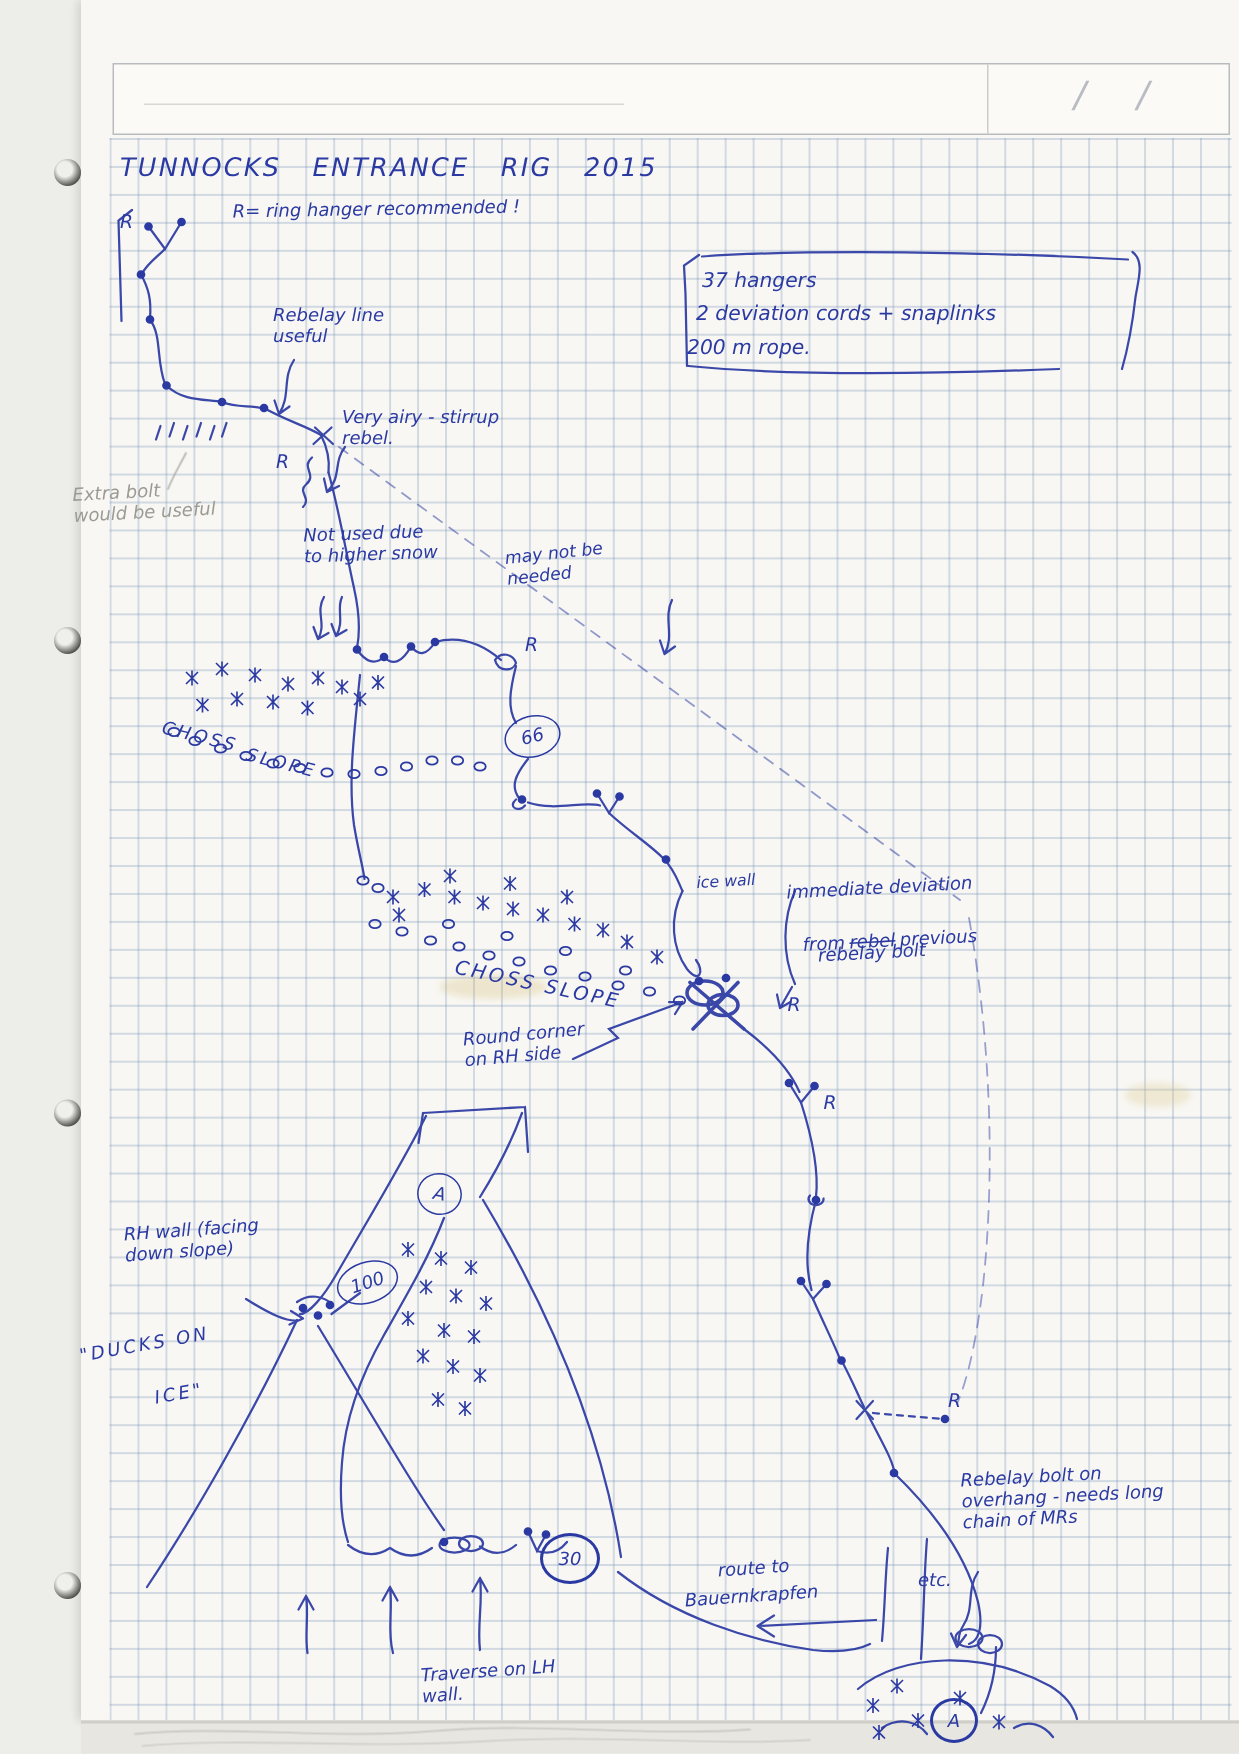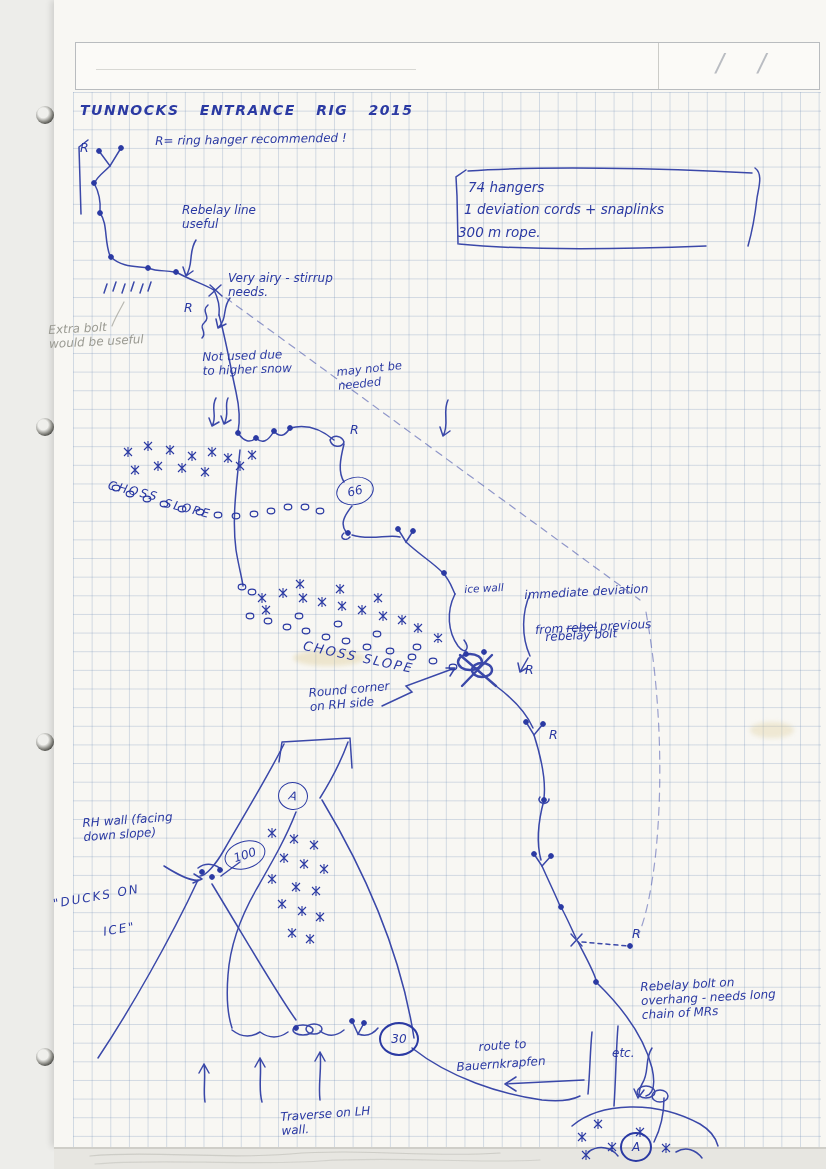--- a/index.html
+++ b/index.html
@@ -17,21 +17,21 @@
         background-size:18.65px 18.65px;}
   .headerbox{position:absolute;left:75px;top:42px;width:743px;height:46px;
              background:#fbfaf7;border:1.5px solid #b9bcbf;}
   .headerbox .innerline{position:absolute;left:20px;top:26px;width:320px;height:1px;background:#d8d8d4;}
   .headerbox .divider{position:absolute;left:582px;top:0;width:1px;height:100%;background:#ccccc8;}
   .slash{position:absolute;top:6px;font-size:24px;color:#b9bcc2;font-style:italic;}
   .ann{position:absolute;color:#2b3aa3;font-style:italic;font-size:12px;line-height:1.18;
        white-space:pre-line;transform-origin:left top;}
   .pencil{color:#9b9b93;}
   .caps{letter-spacing:2px;}
-  .title{font-size:14px;word-spacing:14px;letter-spacing:1.5px;font-weight:700;}
+  .title{font-size:17px;word-spacing:14px;letter-spacing:1.5px;font-weight:400;}
   .struck{text-decoration:line-through;margin:0 3px;}
   .badge{position:absolute;border:1.7px solid #2b3aa3;border-radius:50%;
          display:flex;align-items:center;justify-content:center;
          color:#2b3aa3;font-style:italic;font-size:12px;transform-origin:center;}
   .rmark{position:absolute;color:#2b3aa3;font-style:italic;font-size:12.5px;}
   .hole{position:absolute;left:36px;width:18px;height:18px;border-radius:50%;
         background:radial-gradient(circle at 40% 38%, #efefec 32%, #8a8a84 58%, #3d3d39 78%);}
   .smudge{position:absolute;border-radius:50%;filter:blur(2px);}
   svg.sketch{position:absolute;left:0;top:0;pointer-events:none;}
 </style>
@@ -275,28 +275,28 @@
       <ellipse cx="377" cy="634" rx="3.8" ry="2.8" fill="none" stroke-width="1.2"></ellipse>
       <ellipse cx="417" cy="647" rx="3.8" ry="2.8" fill="none" stroke-width="1.2"></ellipse>
       <ellipse cx="242" cy="587" rx="3.8" ry="2.8" fill="none" stroke-width="1.2"></ellipse>
       <ellipse cx="252" cy="592" rx="3.8" ry="2.8" fill="none" stroke-width="1.2"></ellipse>
     </g>
 </svg>
 
 <div class="ann title" style="left:80px;top:102px">TUNNOCKS ENTRANCE RIG 2015</div>
 <div class="ann" style="left:155px;top:134px;transform:rotate(-1deg)">R= ring hanger recommended !</div>
 
-<div class="ann" style="left:468px;top:180px;font-size:13.5px">74 hangers</div>
-<div class="ann" style="left:464px;top:202px;font-size:13.5px">1 deviation cords + snaplinks</div>
-<div class="ann" style="left:458px;top:225px;font-size:13.5px">300 m rope.</div>
+<div class="ann" style="left:468px;top:180px;font-size:13.5px">37 hangers</div>
+<div class="ann" style="left:464px;top:202px;font-size:13.5px">2 deviation cords + snaplinks</div>
+<div class="ann" style="left:458px;top:225px;font-size:13.5px">200 m rope.</div>
 
 <div class="ann" style="left:182px;top:203px">Rebelay line
 useful</div>
 <div class="ann" style="left:228px;top:271px">Very airy - stirrup
-needs.</div>
+rebel.</div>
 <div class="ann pencil" style="left:48px;top:323px;transform:rotate(-3deg)">Extra bolt
 would be useful</div>
 <div class="ann" style="left:202px;top:350px;transform:rotate(-2deg)">Not used due
 to higher snow</div>
 <div class="ann" style="left:336px;top:366px;font-size:11.5px;transform:rotate(-6deg)">may not be
 needed</div>
 
 <div class="ann caps" style="left:110px;top:478px;transform:rotate(14deg)">CHOSS</div>
 <div class="ann caps" style="left:166px;top:496px;transform:rotate(14deg)">SLOPE</div>
 <div class="ann caps" style="left:305px;top:638px;font-size:13px;transform:rotate(12deg)">CHOSS SLOPE</div>
@@ -328,15 +328,15 @@
 
 <span class="rmark" style="left:80px;top:140px">R</span>
 <span class="rmark" style="left:184px;top:300px">R</span>
 <span class="rmark" style="left:350px;top:422px">R</span>
 <span class="rmark" style="left:525px;top:662px">R</span>
 <span class="rmark" style="left:549px;top:727px">R</span>
 <span class="rmark" style="left:632px;top:926px">R</span>
 
 <div class="badge" style="left:336px;top:477px;width:36px;height:26px;transform:rotate(-14deg)">66</div>
 <div class="badge" style="left:224px;top:841px;width:40px;height:26px;transform:rotate(-18deg)">100</div>
-<div class="badge" style="left:379px;top:1022px;width:36px;height:30px;border-width:2px">30</div>
+<div class="badge" style="left:360px;top:1022px;width:36px;height:30px;border-width:2px">30</div>
 <div class="badge" style="left:278px;top:782px;width:28px;height:26px;transform:rotate(10deg)">A</div>
 <div class="badge" style="left:620px;top:1132px;width:28px;height:26px;border-width:2px">A</div>
 
 </body></html>

